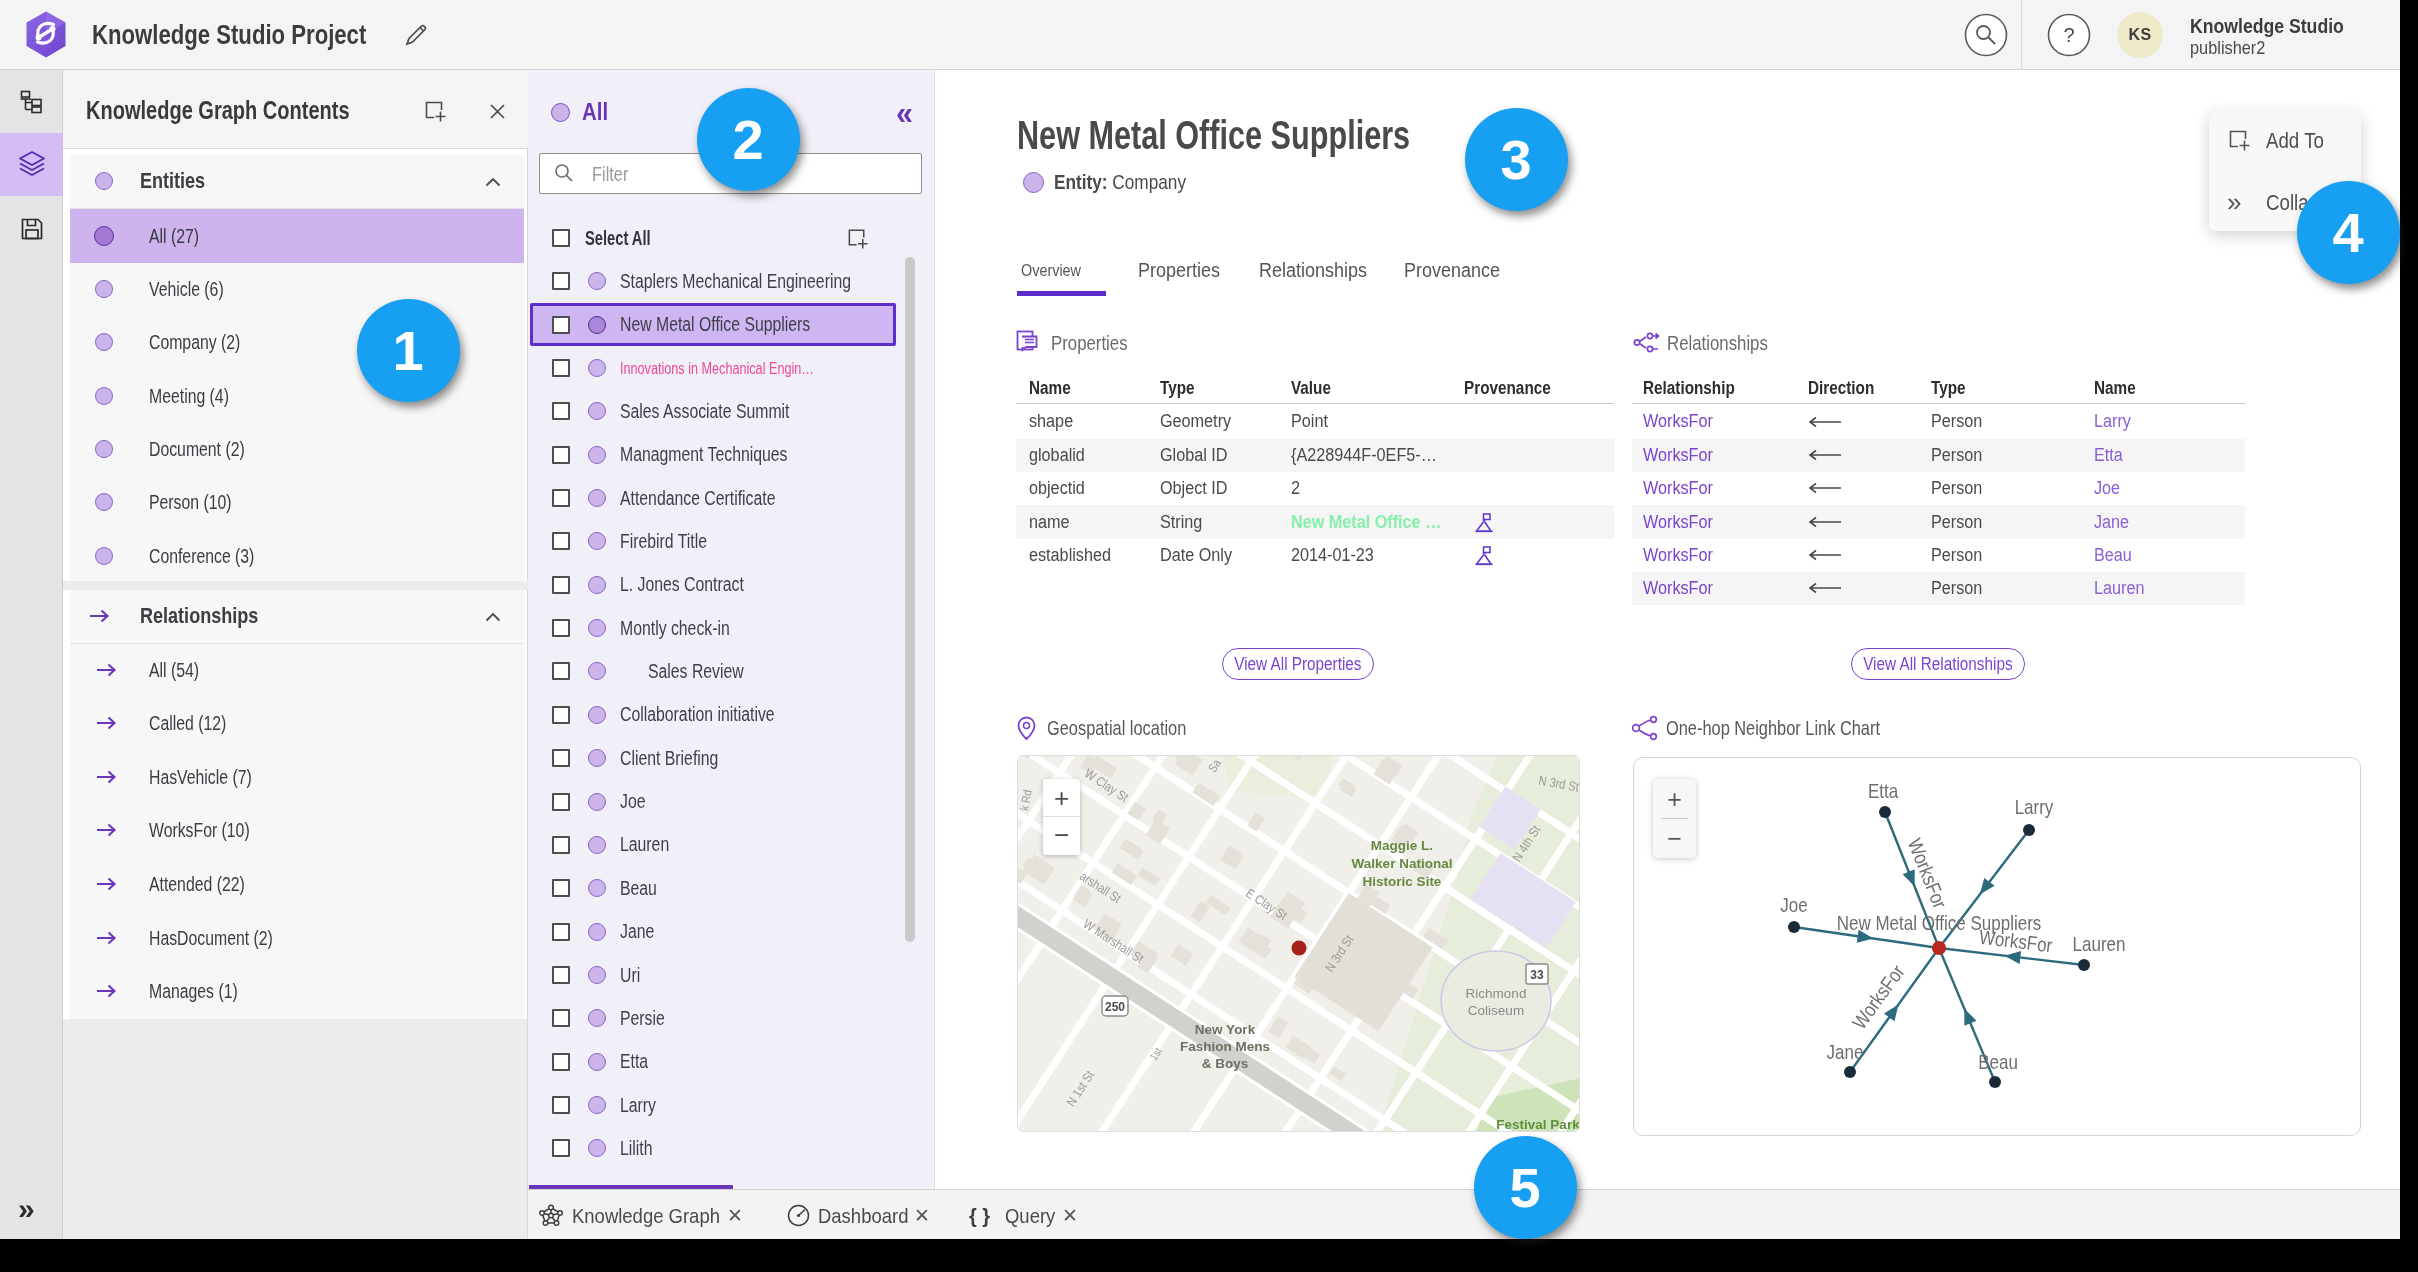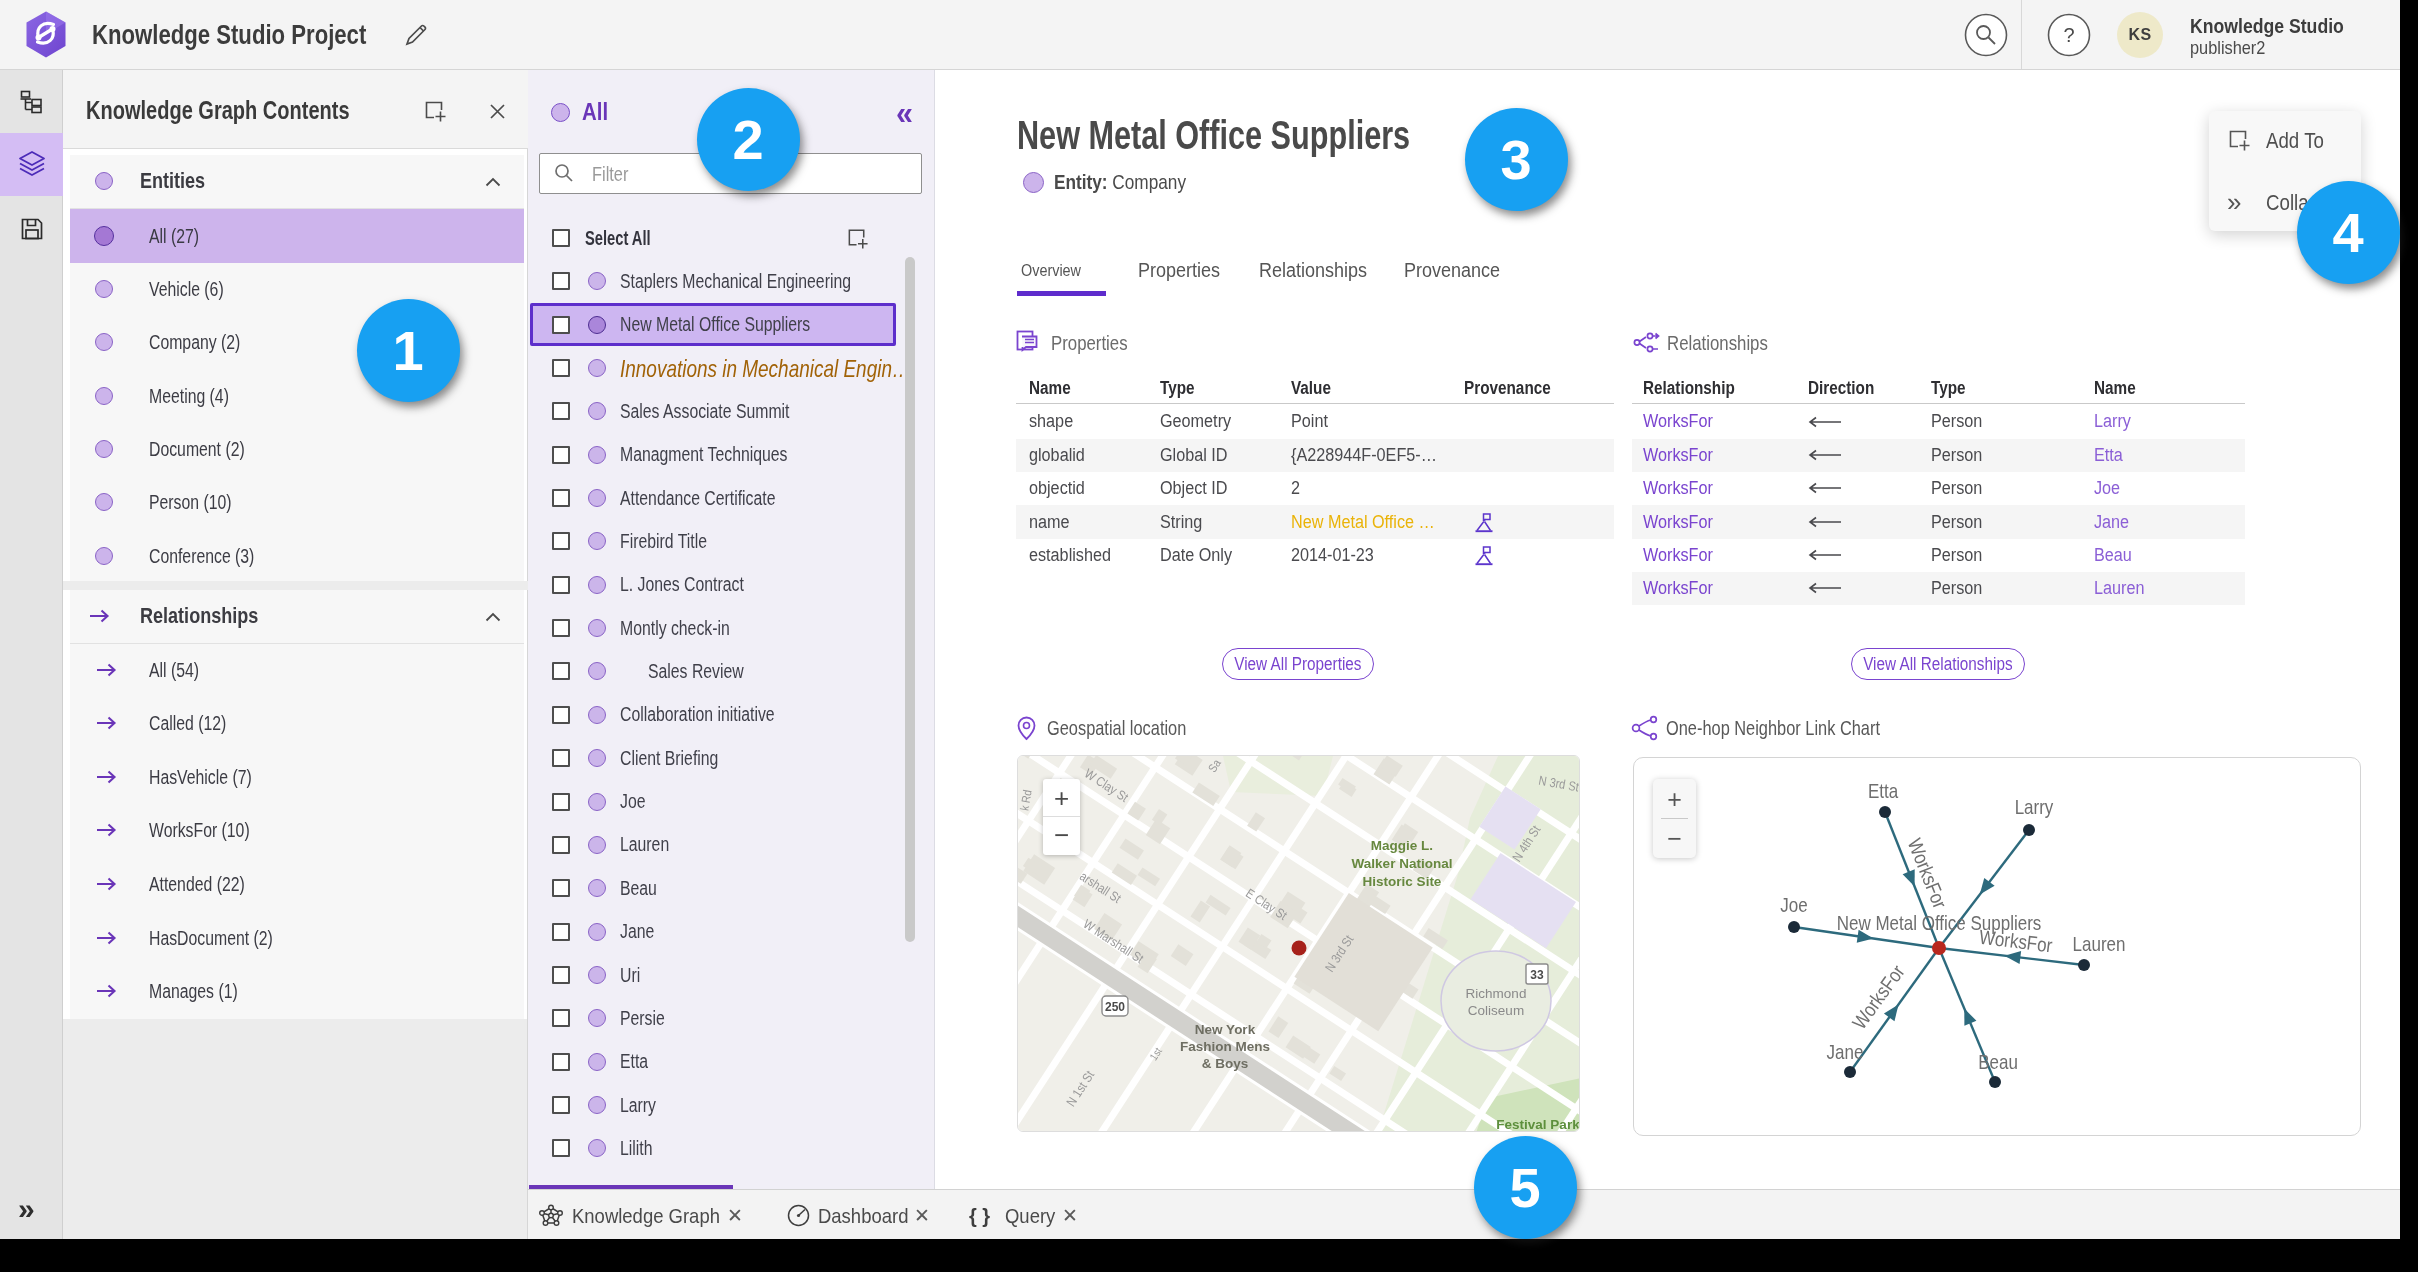--- a/index.html
+++ b/index.html
@@ -158,21 +158,21 @@
     </svg>
 <div style="position:absolute;left:530px;top:303.15000000000003px;width:366px;height:43px;background:#cdb6f1;border:3px solid #5d2ecb;border-radius:2px;"></div>
 <div style="position:absolute;left:552px;top:272.3px;width:18px;height:18px;background:#fff;border:2px solid #4e4e4e;border-radius:1px;"></div>
 <div style="position:absolute;left:588px;top:272.3px;width:18px;height:18px;border-radius:50%;background:#cbb5ea;border:1.8px solid #8a63c6;"></div>
 <div style="position:absolute;top:269px;font-size:20px;color:#3f3f49;font-weight:500;line-height:25px;white-space:nowrap;left:620px;"><span style="display:inline-block;transform:scaleX(0.79);transform-origin:0 50%;">Staplers Mechanical Engineering</span></div>
 <div style="position:absolute;left:552px;top:315.65000000000003px;width:18px;height:18px;background:#fff;border:2px solid #4e4e4e;border-radius:1px;"></div>
 <div style="position:absolute;left:588px;top:315.65000000000003px;width:18px;height:18px;border-radius:50%;background:#aa86da;border:1.8px solid #4d2d91;"></div>
 <div style="position:absolute;top:312px;font-size:20px;color:#3f3f49;font-weight:500;line-height:25px;white-space:nowrap;left:620px;"><span style="display:inline-block;transform:scaleX(0.79);transform-origin:0 50%;">New Metal Office Suppliers</span></div>
 <div style="position:absolute;left:552px;top:359.0px;width:18px;height:18px;background:#fff;border:2px solid #4e4e4e;border-radius:1px;"></div>
 <div style="position:absolute;left:588px;top:359.0px;width:18px;height:18px;border-radius:50%;background:#cbb5ea;border:1.8px solid #8a63c6;"></div>
-<div style="position:absolute;top:356px;font-size:24px;color:#a16207;font-weight:500;line-height:25px;white-space:nowrap;left:620px;font-style:italic;"><span style="display:inline-block;transform:scaleX(0.79);transform-origin:0 50%;">Innovations in Mechanical Engin…</span></div>
+<div style="position:absolute;top:356px;font-size:16px;color:#ec4899;font-weight:500;line-height:25px;white-space:nowrap;left:620px;"><span style="display:inline-block;transform:scaleX(0.79);transform-origin:0 50%;">Innovations in Mechanical Engin…</span></div>
 <div style="position:absolute;left:552px;top:402.35px;width:18px;height:18px;background:#fff;border:2px solid #4e4e4e;border-radius:1px;"></div>
 <div style="position:absolute;left:588px;top:402.35px;width:18px;height:18px;border-radius:50%;background:#cbb5ea;border:1.8px solid #8a63c6;"></div>
 <div style="position:absolute;top:399px;font-size:20px;color:#3f3f49;font-weight:500;line-height:25px;white-space:nowrap;left:620px;"><span style="display:inline-block;transform:scaleX(0.79);transform-origin:0 50%;">Sales Associate Summit</span></div>
 <div style="position:absolute;left:552px;top:445.70000000000005px;width:18px;height:18px;background:#fff;border:2px solid #4e4e4e;border-radius:1px;"></div>
 <div style="position:absolute;left:588px;top:445.70000000000005px;width:18px;height:18px;border-radius:50%;background:#cbb5ea;border:1.8px solid #8a63c6;"></div>
 <div style="position:absolute;top:442px;font-size:20px;color:#3f3f49;font-weight:500;line-height:25px;white-space:nowrap;left:620px;"><span style="display:inline-block;transform:scaleX(0.79);transform-origin:0 50%;">Managment Techniques</span></div>
 <div style="position:absolute;left:552px;top:489.05px;width:18px;height:18px;background:#fff;border:2px solid #4e4e4e;border-radius:1px;"></div>
 <div style="position:absolute;left:588px;top:489.05px;width:18px;height:18px;border-radius:50%;background:#cbb5ea;border:1.8px solid #8a63c6;"></div>
 <div style="position:absolute;top:486px;font-size:20px;color:#3f3f49;font-weight:500;line-height:25px;white-space:nowrap;left:620px;"><span style="display:inline-block;transform:scaleX(0.79);transform-origin:0 50%;">Attendance Certificate</span></div>
 <div style="position:absolute;left:552px;top:532.4000000000001px;width:18px;height:18px;background:#fff;border:2px solid #4e4e4e;border-radius:1px;"></div>
@@ -260,21 +260,21 @@
 <div style="position:absolute;top:410px;font-size:18px;color:#4a4a4e;font-weight:400;line-height:22px;white-space:nowrap;left:1160px;"><span style="display:inline-block;transform:scaleX(0.9);transform-origin:0 50%;">Geometry</span></div>
 <div style="position:absolute;top:410px;font-size:18px;color:#4a4a4e;font-weight:400;line-height:22px;white-space:nowrap;left:1291px;"><span style="display:inline-block;transform:scaleX(0.9);transform-origin:0 50%;">Point</span></div>
 <div style="position:absolute;top:444px;font-size:18px;color:#4a4a4e;font-weight:400;line-height:22px;white-space:nowrap;left:1029px;"><span style="display:inline-block;transform:scaleX(0.9);transform-origin:0 50%;">globalid</span></div>
 <div style="position:absolute;top:444px;font-size:18px;color:#4a4a4e;font-weight:400;line-height:22px;white-space:nowrap;left:1160px;"><span style="display:inline-block;transform:scaleX(0.9);transform-origin:0 50%;">Global ID</span></div>
 <div style="position:absolute;top:444px;font-size:18px;color:#4a4a4e;font-weight:400;line-height:22px;white-space:nowrap;left:1291px;"><span style="display:inline-block;transform:scaleX(0.9);transform-origin:0 50%;">{A228944F-0EF5-…</span></div>
 <div style="position:absolute;top:477px;font-size:18px;color:#4a4a4e;font-weight:400;line-height:22px;white-space:nowrap;left:1029px;"><span style="display:inline-block;transform:scaleX(0.9);transform-origin:0 50%;">objectid</span></div>
 <div style="position:absolute;top:477px;font-size:18px;color:#4a4a4e;font-weight:400;line-height:22px;white-space:nowrap;left:1160px;"><span style="display:inline-block;transform:scaleX(0.9);transform-origin:0 50%;">Object ID</span></div>
 <div style="position:absolute;top:477px;font-size:18px;color:#4a4a4e;font-weight:400;line-height:22px;white-space:nowrap;left:1291px;"><span style="display:inline-block;transform:scaleX(0.9);transform-origin:0 50%;">2</span></div>
 <div style="position:absolute;top:511px;font-size:18px;color:#4a4a4e;font-weight:400;line-height:22px;white-space:nowrap;left:1029px;"><span style="display:inline-block;transform:scaleX(0.9);transform-origin:0 50%;">name</span></div>
 <div style="position:absolute;top:511px;font-size:18px;color:#4a4a4e;font-weight:400;line-height:22px;white-space:nowrap;left:1160px;"><span style="display:inline-block;transform:scaleX(0.9);transform-origin:0 50%;">String</span></div>
-<div style="position:absolute;top:511px;font-size:18px;color:#eab308;font-weight:400;line-height:22px;white-space:nowrap;left:1291px;"><span style="display:inline-block;transform:scaleX(0.9);transform-origin:0 50%;">New Metal Office …</span></div>
+<div style="position:absolute;top:511px;font-size:18px;color:#86efac;font-weight:700;line-height:22px;white-space:nowrap;left:1291px;"><span style="display:inline-block;transform:scaleX(0.9);transform-origin:0 50%;">New Metal Office …</span></div>
 <svg style="position:absolute;left:1473px;top:512px;" width="22" height="21" viewBox="0 0 22 21">
 <g fill="none" stroke="#5c35cc" stroke-width="1.5">
 <path d="M10.5 9 V2 H17 V7.5 H10.5"></path>
 <path d="M12.5 7.5 L10.5 8.5"></path>
 <path d="M10.8 9.5 L4 18.5 M11.5 9.5 L17.5 18.5"></path>
 <path d="M2.5 19.2 H19.5" stroke-width="1.9"></path>
     </g>
   </svg>
 <div style="position:absolute;top:544px;font-size:18px;color:#4a4a4e;font-weight:400;line-height:22px;white-space:nowrap;left:1029px;"><span style="display:inline-block;transform:scaleX(0.9);transform-origin:0 50%;">established</span></div>
 <div style="position:absolute;top:544px;font-size:18px;color:#4a4a4e;font-weight:400;line-height:22px;white-space:nowrap;left:1160px;"><span style="display:inline-block;transform:scaleX(0.9);transform-origin:0 50%;">Date Only</span></div>

